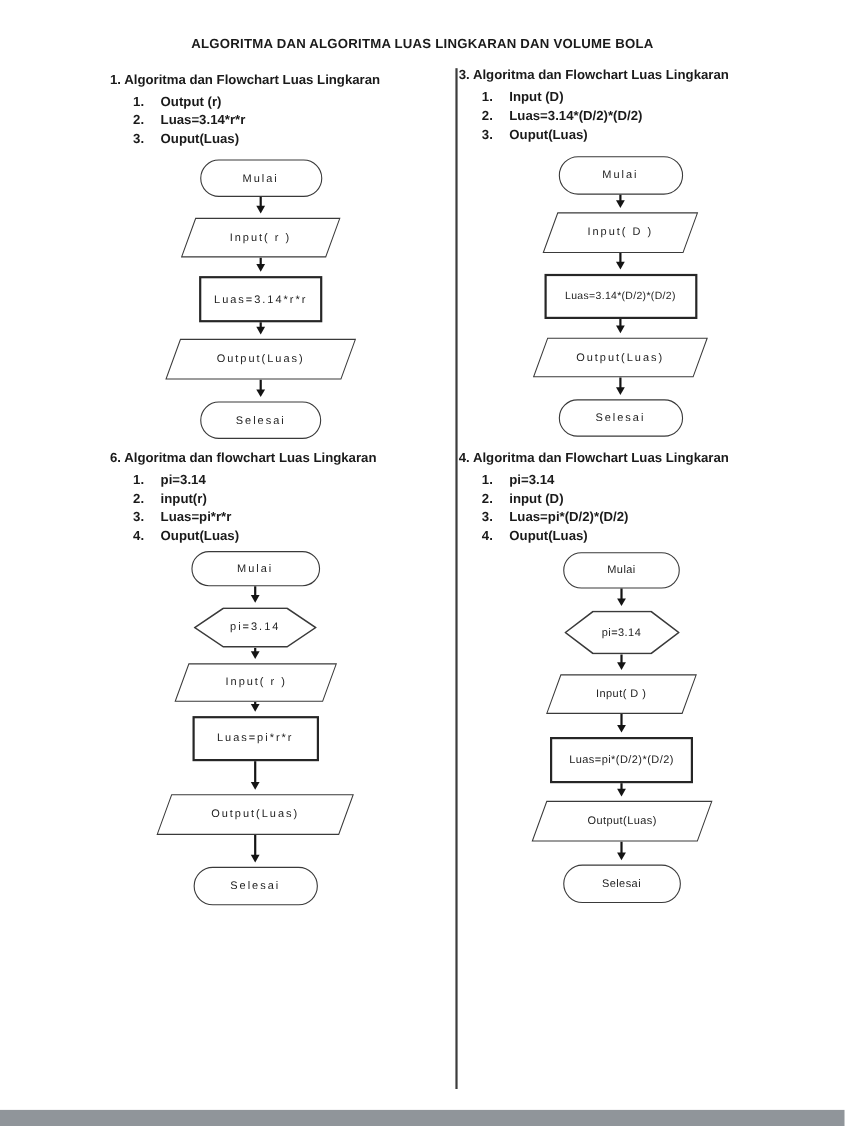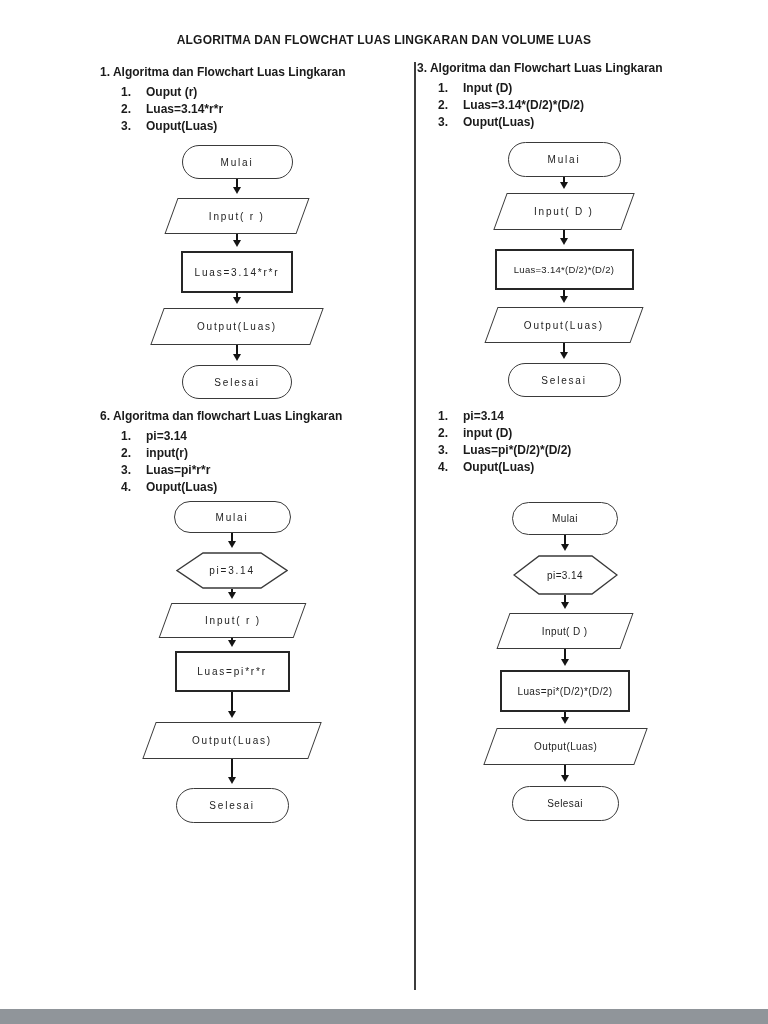--- a/index.html
+++ b/index.html
@@ -40,28 +40,28 @@
 
   .arrow{display:flex;flex-direction:column;align-items:center;}
   .arrow .line{width:1.6px;flex:1;background:#141414;}
   .arrow .head{width:0;height:0;border:4.5px solid transparent;border-top:7px solid #141414;margin-top:-1px;}
 </style>
 </head>
 <body>
 
 <div class="page">
 
-  <div class="title">ALGORITMA DAN FLOWCHAT LUAS LINGKARAN DAN VOLUME LUAS</div>
+  <div class="title">ALGORITMA DAN ALGORITMA LUAS LINGKARAN DAN VOLUME BOLA</div>
   <div class="divider"></div>
 
   <div class="section sec1">
     <div class="heading">1. Algoritma dan Flowchart Luas Lingkaran</div>
     <div class="step">
       <span class="step-num">1.</span>
-      <span class="step-text">Ouput (r)</span>
+      <span class="step-text">Output (r)</span>
     </div>
     <div class="step">
       <span class="step-num">2.</span>
       <span class="step-text">Luas=3.14*r*r</span>
     </div>
     <div class="step">
       <span class="step-num">3.</span>
       <span class="step-text">Ouput(Luas)</span>
     </div>
   </div>
@@ -96,20 +96,21 @@
       <span class="step-num">3.</span>
       <span class="step-text">Luas=pi*r*r</span>
     </div>
     <div class="step">
       <span class="step-num">4.</span>
       <span class="step-text">Ouput(Luas)</span>
     </div>
   </div>
 
   <div class="section sec4">
+    <div class="heading">4. Algoritma dan Flowchart Luas Lingkaran</div>
     <div class="step">
       <span class="step-num">1.</span>
       <span class="step-text">pi=3.14</span>
     </div>
     <div class="step">
       <span class="step-num">2.</span>
       <span class="step-text">input (D)</span>
     </div>
     <div class="step">
       <span class="step-num">3.</span>

